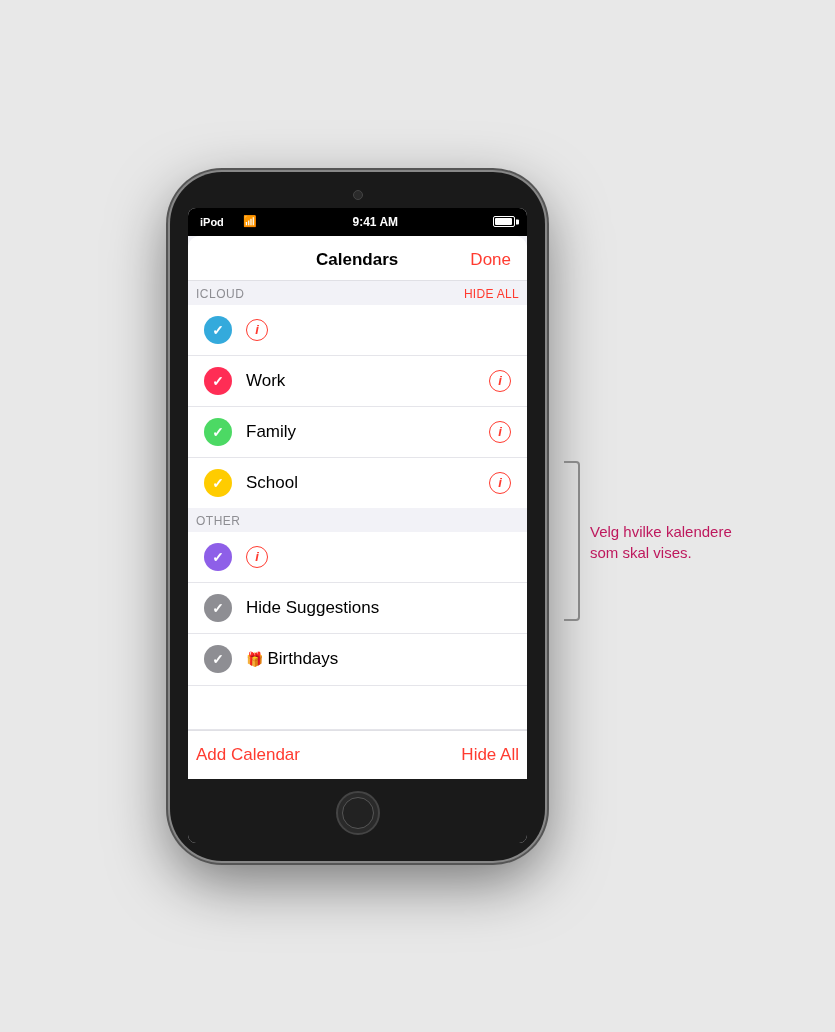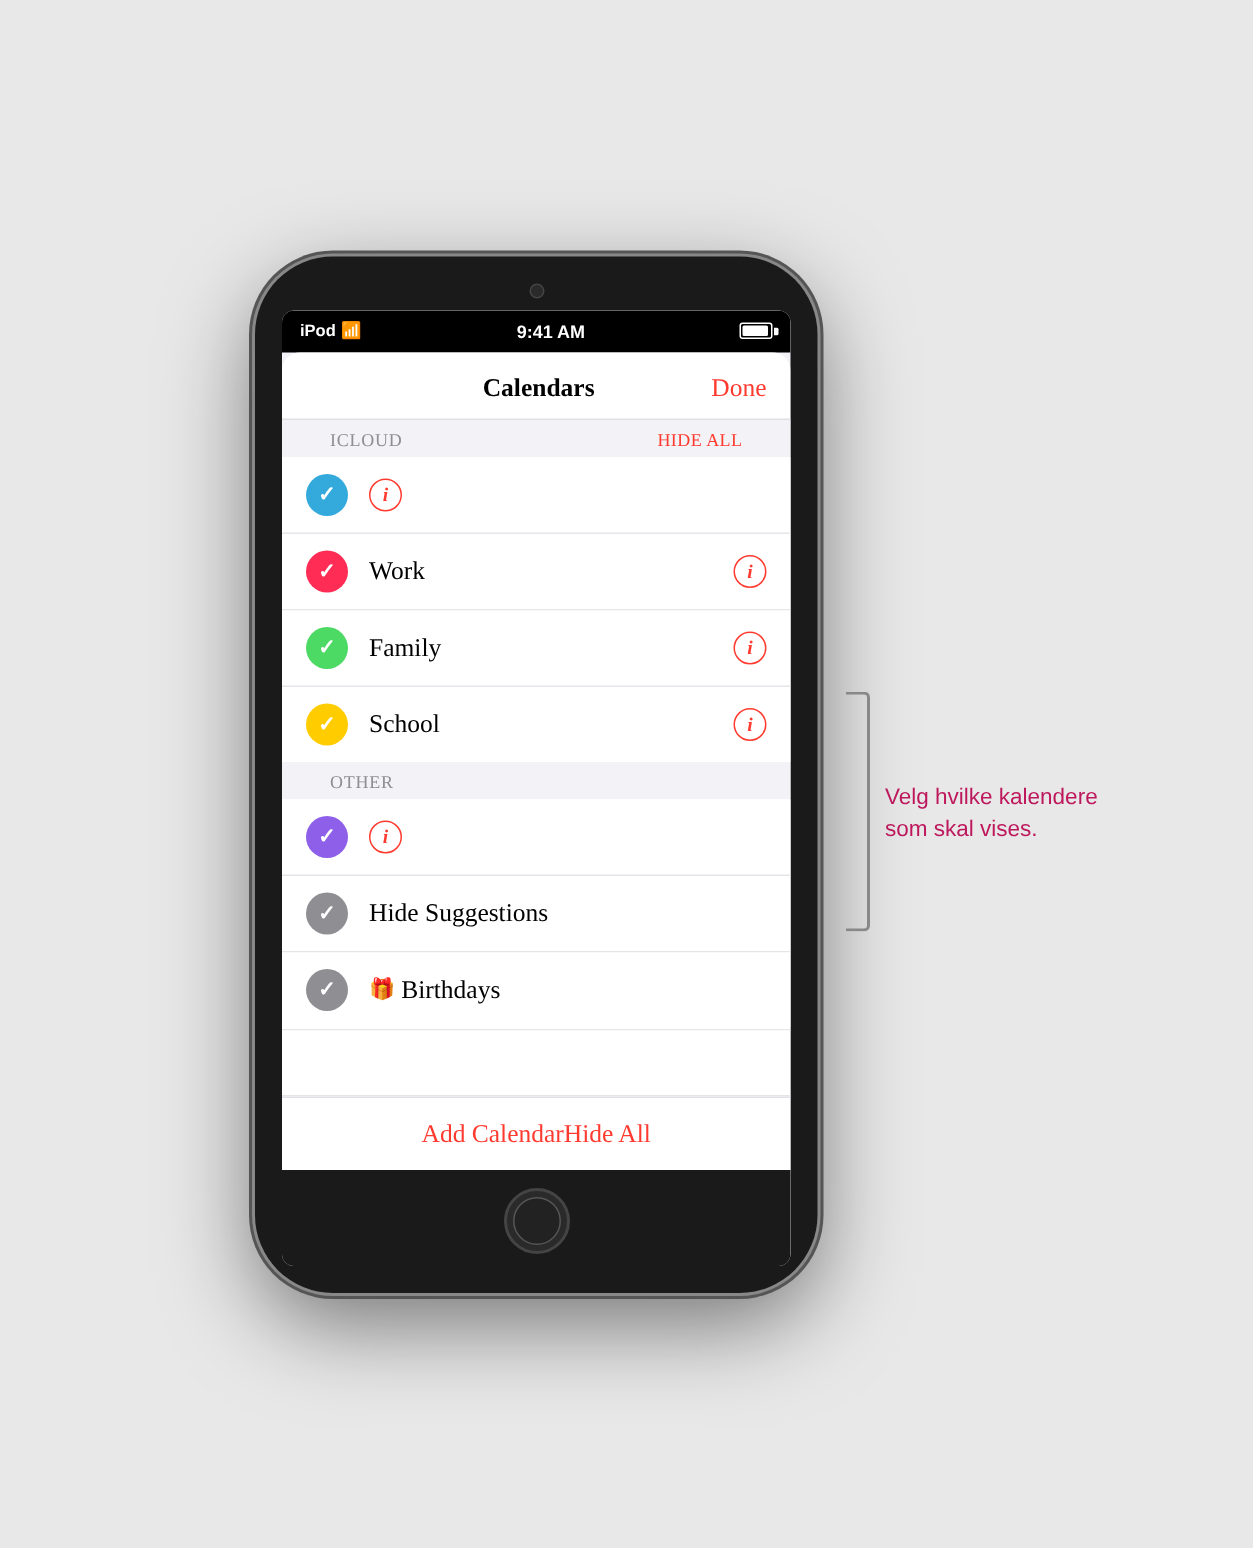--- a/index.html
+++ b/index.html
@@ -56,21 +56,21 @@
       align-items: center;
       padding: 4px 12px;
       font-size: 12px;
       font-weight: 600;
       height: 28px;
     }
 
     .status-left {
       display: flex;
       align-items: flex-end;
-      gap: 4px;
+      gap: 20px;
       font-size: 11px;
     }
 
     .status-center {
       font-size: 12px;
       font-weight: 600;
     }
 
     .status-right {
       display: flex;
@@ -108,21 +108,20 @@
     }
 
     .wifi-icon {
       font-size: 11px;
     }
 
     .modal-sheet {
       background: #fff;
       border-radius: 12px 12px 0 0;
       margin-top: 0;
-      font-family: Liberation Serif, serif;
     }
 
     .modal-header {
       display: flex;
       justify-content: space-between;
       align-items: center;
       padding: 14px 16px 10px;
       border-bottom: 1px solid #e0e0e5;
     }
 
@@ -136,21 +135,21 @@
 
     .modal-done {
       font-size: 17px;
       color: #ff3b30;
       font-weight: 400;
       cursor: pointer;
     }
 
     .section-header {
       background: #f2f2f7;
-      padding: 6px 32px 4px;
+      padding: 6px 8px 4px;
       display: flex;
       justify-content: space-between;
       align-items: center;
     }
 
     .section-label {
       font-size: 12px;
       font-weight: 500;
       color: #8e8e93;
       letter-spacing: 0.5px;
@@ -233,23 +232,23 @@
     .birthday-icon {
       color: #ff3b30;
       font-size: 14px;
       margin-right: 4px;
     }
 
     .modal-footer {
       background: #fff;
       border-top: 1px solid #e0e0e5;
       display: flex;
-      justify-content: center;
-      align-items: center;
-      padding: 14px 28px;
+      justify-content: space-between;
+      align-items: center;
+      padding: 14px 8px;
     }
 
     .footer-btn {
       font-size: 17px;
       color: #ff3b30;
       cursor: pointer;
     }
 
     .device-home-bar {
       background: #1a1a1a;

